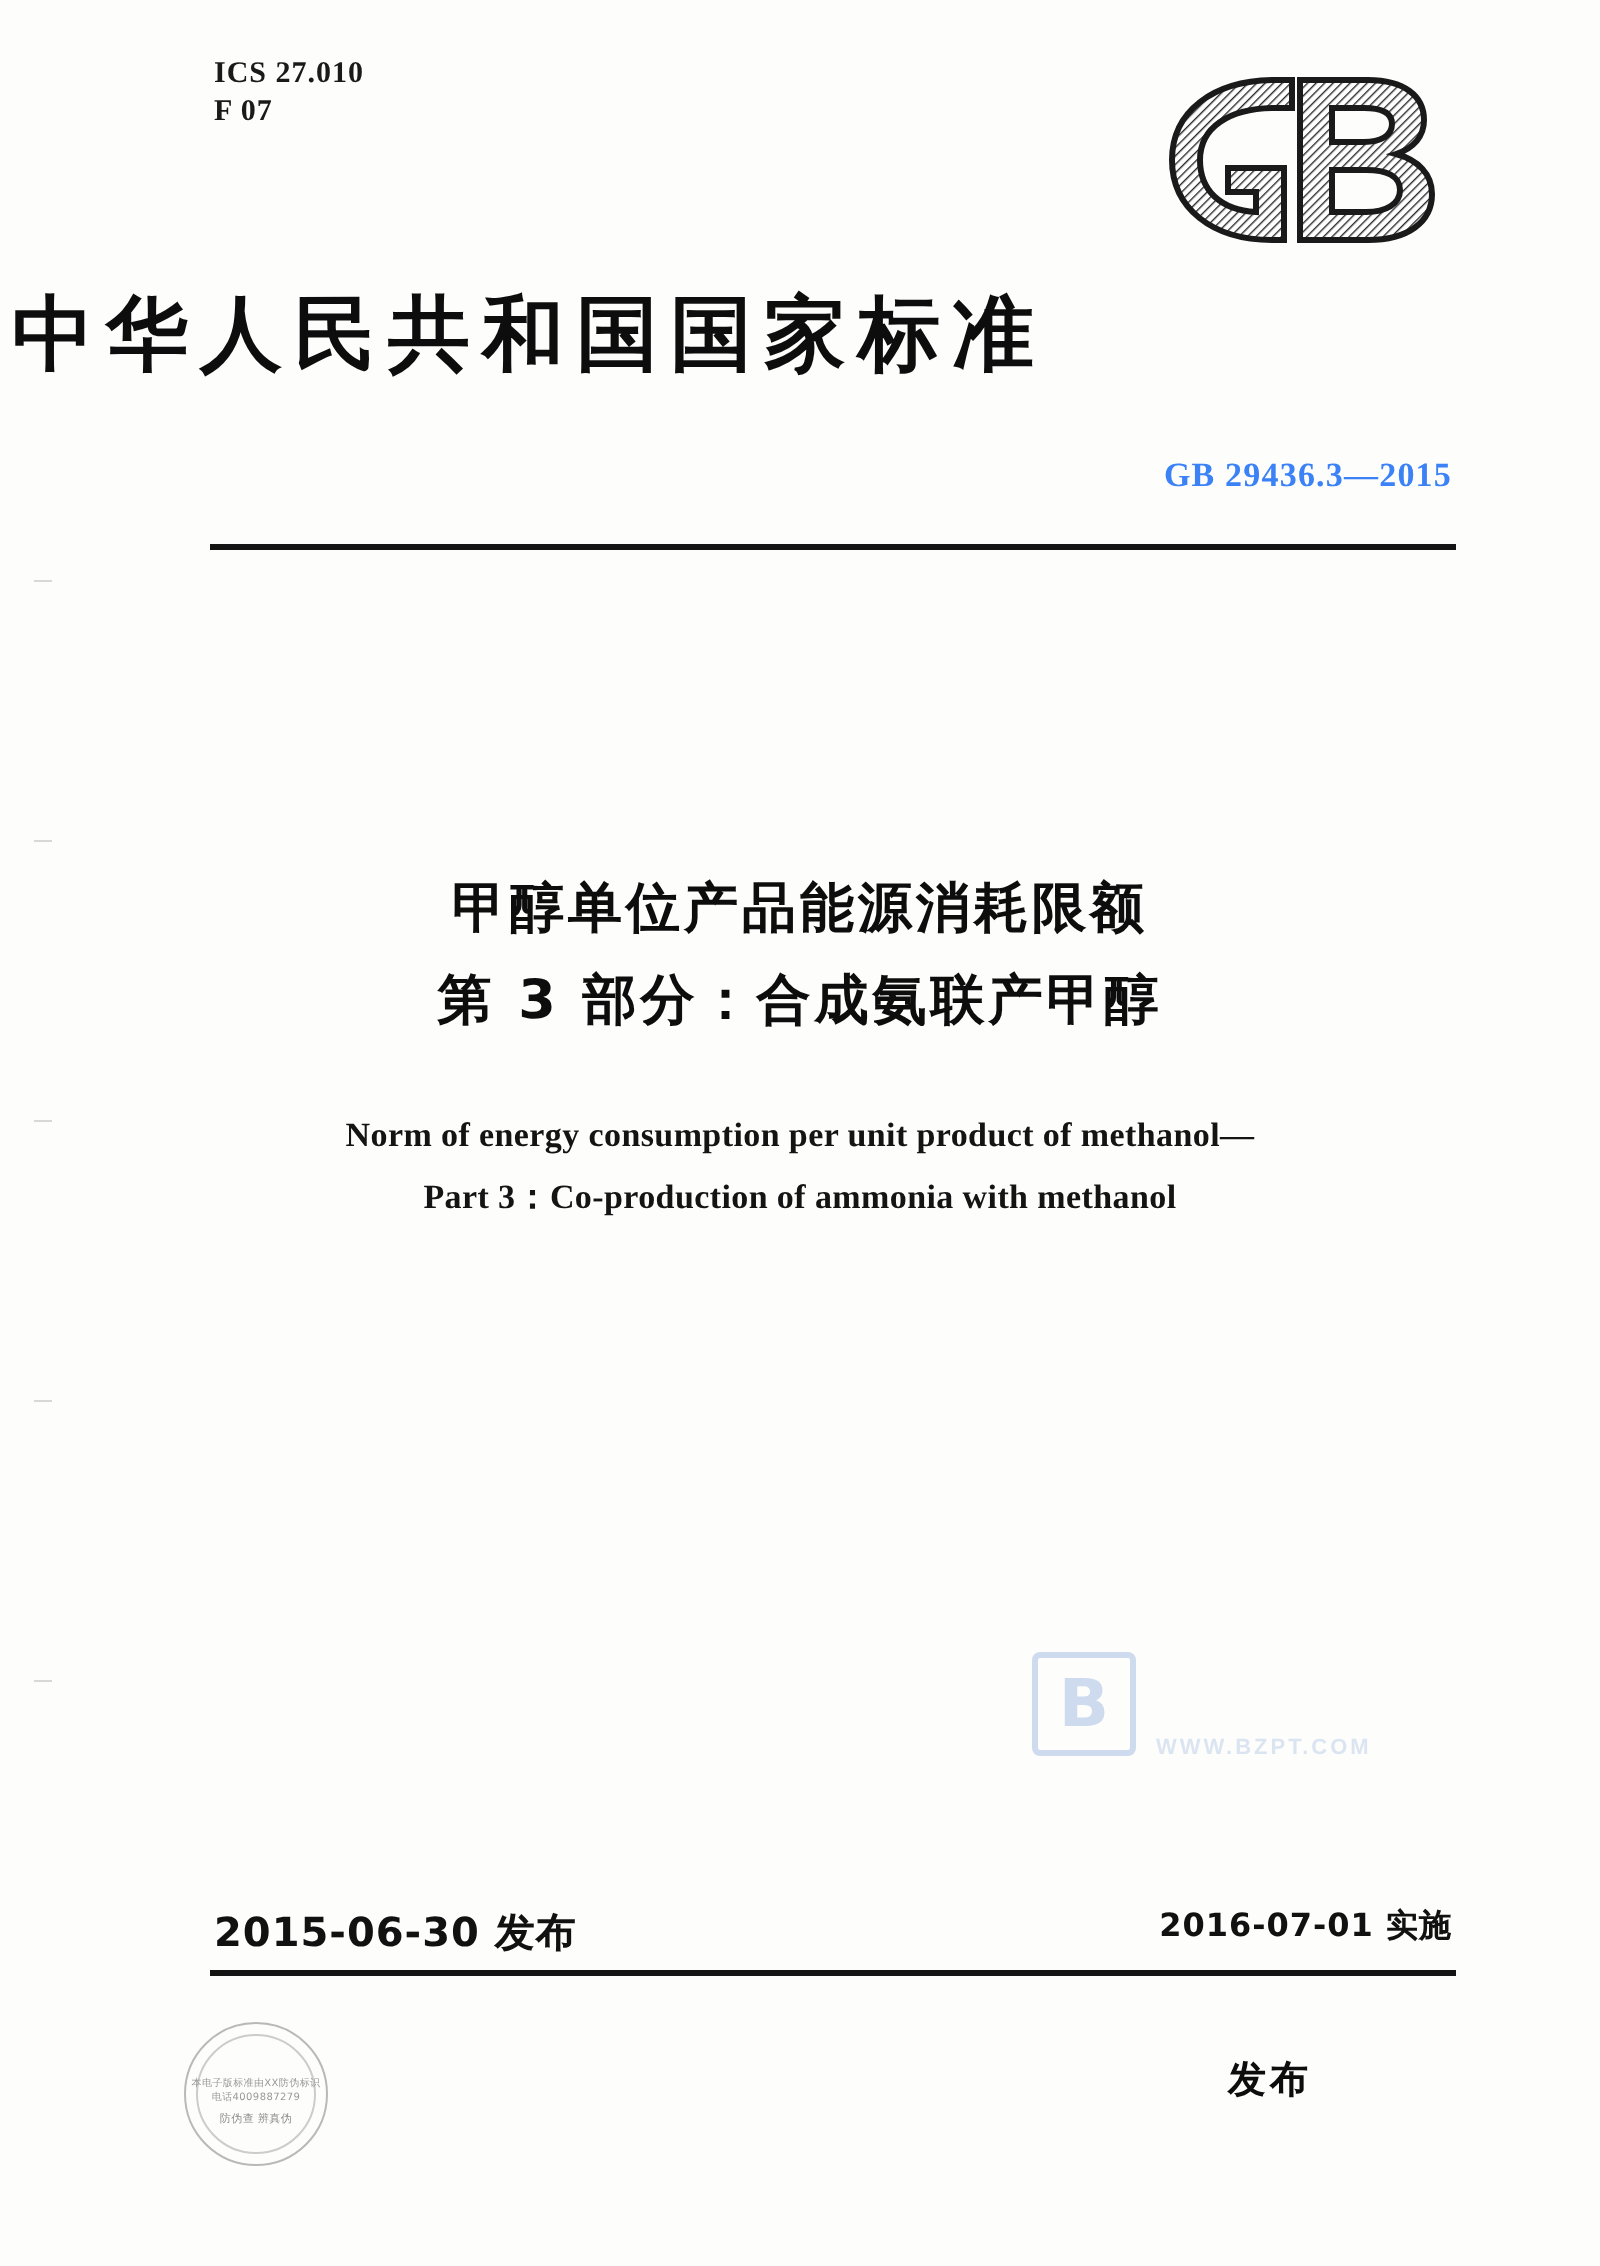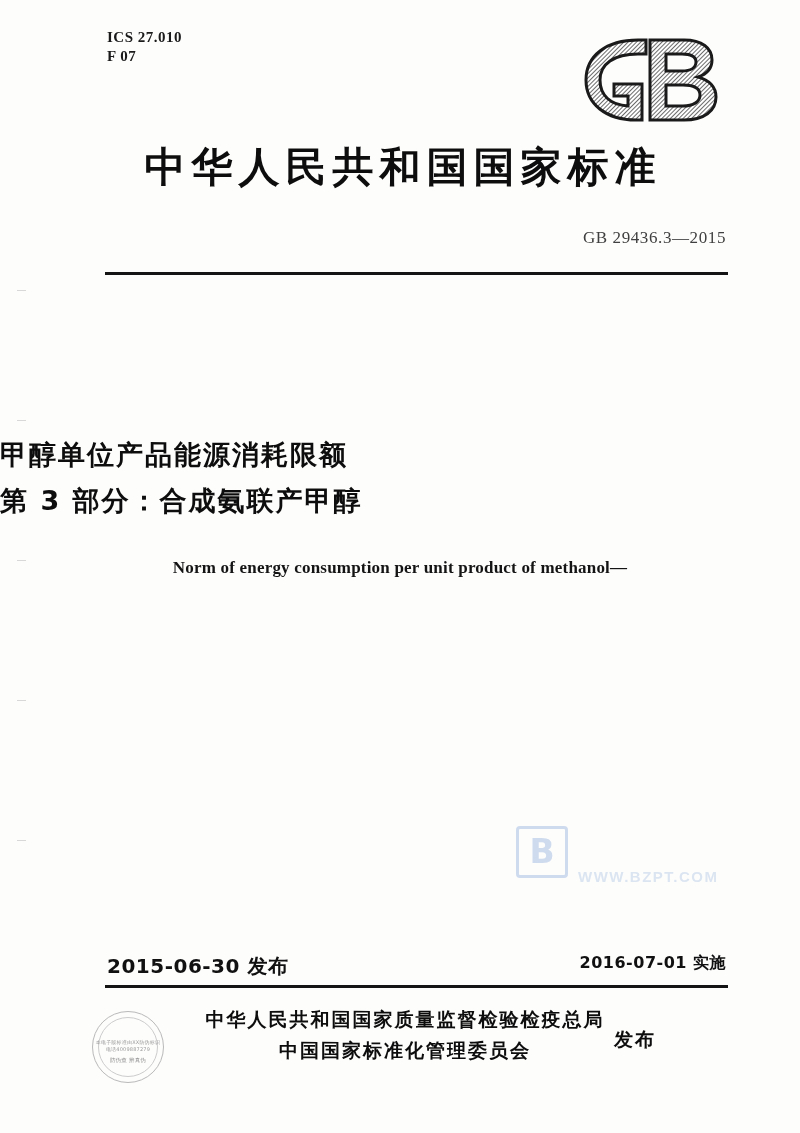--- a/index.html
+++ b/index.html
@@ -43,59 +43,59 @@
     width: 150px;
     height: 92px;
   }
 
   
   .cn-standard-title {
     position: absolute;
     left: 0;
     right: 0;
     top: 140px;
-    text-align: center;
+    text-align: left;
     font-family: "DejaVu Sans", sans-serif;
     font-weight: bold;
     font-size: 41px;
     letter-spacing: 6px;
     color: #0d0d0d;
     padding-left: 6px;
   }
 
   
   .std-number {
     position: absolute;
     right: 74px;
     top: 228px;
     font-family: "Liberation Serif", serif;
-    font-weight: normal;
+    font-weight: bold;
     font-size: 17px;
     letter-spacing: 0.6px;
-    color: #404040;
+    color: #3b82f6;
   }
 
   
   .rule {
     position: absolute;
     left: 105px;
     right: 72px;
     height: 3px;
     background: #141414;
   }
   .rule.top { top: 272px; }
   .rule.bottom { top: 985px; height: 3px; }
 
   
   .title-zh {
     position: absolute;
     left: 0;
     right: 0;
     top: 432px;
-    text-align: left;
+    text-align: center;
     font-family: "DejaVu Sans", sans-serif;
     font-weight: bold;
     font-size: 27px;
     line-height: 46px;
     letter-spacing: 2px;
     color: #0d0d0d;
   }
   .title-zh .line2 { display: block; }
 
   .title-en {
@@ -147,21 +147,21 @@
     font-size: 29px;
     color: #9ab4dd;
     letter-spacing: 1px;
   }
   .wm-url {
     position: absolute;
     left: 62px;
     top: 42px;
     font-family: "Liberation Sans", sans-serif;
     font-weight: bold;
-    font-size: 15px;
+    font-size: 11px;
     color: #a9c0e2;
     letter-spacing: 1.5px;
   }
 
   
   .date-issue {
     position: absolute;
     left: 107px;
     top: 953px;
     font-family: "DejaVu Sans", sans-serif;
@@ -286,36 +286,33 @@
 
   <div class="rule top"></div>
 
   <div class="title-zh">
     <span>甲醇单位产品能源消耗限额</span>
     <span class="line2">第 3 部分：合成氨联产甲醇</span>
   </div>
 
   <div class="title-en">
     <div>Norm of energy consumption per unit product of methanol—</div>
+    <div>Part 3：Co-production of ammonia with methanol</div>
   </div>
 
   <div class="watermark">
     <div class="wm-badge">B</div>
     <div class="wm-url">WWW.BZPT.COM</div>
   </div>
 
   <div class="rule bottom"></div>
 
   <div class="date-issue">2015-06-30 发布</div>
   <div class="date-effective">2016-07-01 实施</div>
 
-  <div class="publisher">
-    <div>中华人民共和国国家质量监督检验检疫总局</div>
-    <div>中国国家标准化管理委员会</div>
-  </div>
   <div class="publish-verb">发布</div>
 
   <div class="seal">
     <div class="seal-ring"></div>
     <div class="seal-ring inner"></div>
     <div class="seal-txt l1">本电子版标准由XX防伪标识</div>
     <div class="seal-txt l2">电话4009887279</div>
     <div class="seal-txt l3">防伪查 辨真伪</div>
   </div>
 

